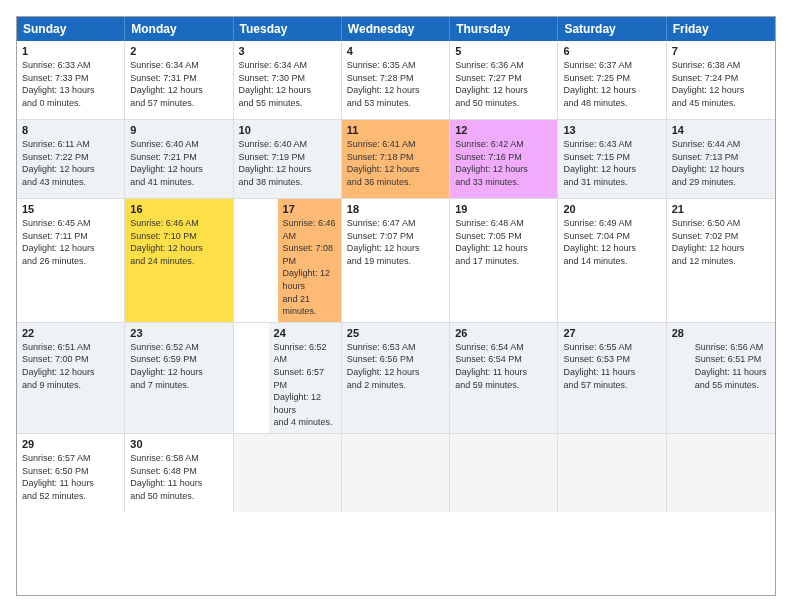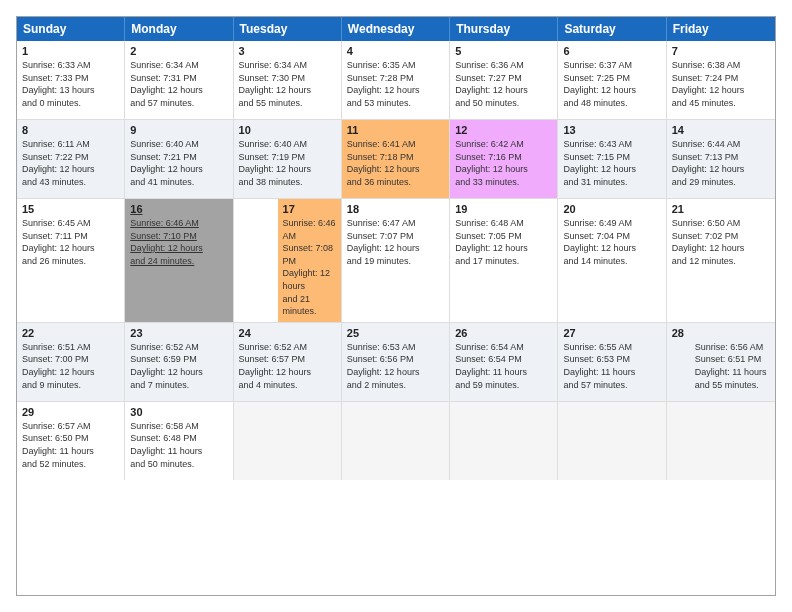--- a/index.html
+++ b/index.html
@@ -241,21 +241,21 @@
           </div>
         </div>
         <div class="cal-row">
           <div class="cal-cell" style="background: rgb(255, 255, 255);">
             <span class="day-num">15</span>
             <div class="day-info" style="white-space: pre-line;">Sunrise: 6:45 AM
 Sunset: 7:11 PM
 Daylight: 12 hours
 and 26 minutes.</div>
           </div>
-          <div class="cal-cell" style="background: #a3a3a3; text-decoration: underline;">
+          <div class="cal-cell" style="background: #fde047;">
             <span class="day-num">16</span>
             <div class="day-info" style="white-space: pre-line;">Sunrise: 6:46 AM
 Sunset: 7:10 PM
 Daylight: 12 hours
 and 24 minutes.</div>
           </div>
           <div class="cal-cell" style="background: #fdba74; margin-left: 44px;">
             <span class="day-num">17</span>
             <div class="day-info" style="white-space: pre-line;">Sunrise: 6:46 AM
 Sunset: 7:08 PM
@@ -299,21 +299,21 @@
 Daylight: 12 hours
 and 9 minutes.</div>
           </div>
           <div class="cal-cell" style="background: rgb(238, 242, 247);">
             <span class="day-num">23</span>
             <div class="day-info" style="white-space: pre-line;">Sunrise: 6:52 AM
 Sunset: 6:59 PM
 Daylight: 12 hours
 and 7 minutes.</div>
           </div>
-          <div class="cal-cell" style="background: rgb(238, 242, 247);">
+          <div class="cal-cell" style="background: rgb(238, 242, 247); margin-left: 35px;">
             <span class="day-num">24</span>
             <div class="day-info" style="white-space: pre-line;">Sunrise: 6:52 AM
 Sunset: 6:57 PM
 Daylight: 12 hours
 and 4 minutes.</div>
           </div>
           <div class="cal-cell" style="background: rgb(238, 242, 247);">
             <span class="day-num">25</span>
             <div class="day-info" style="white-space: pre-line;">Sunrise: 6:53 AM
 Sunset: 6:56 PM

